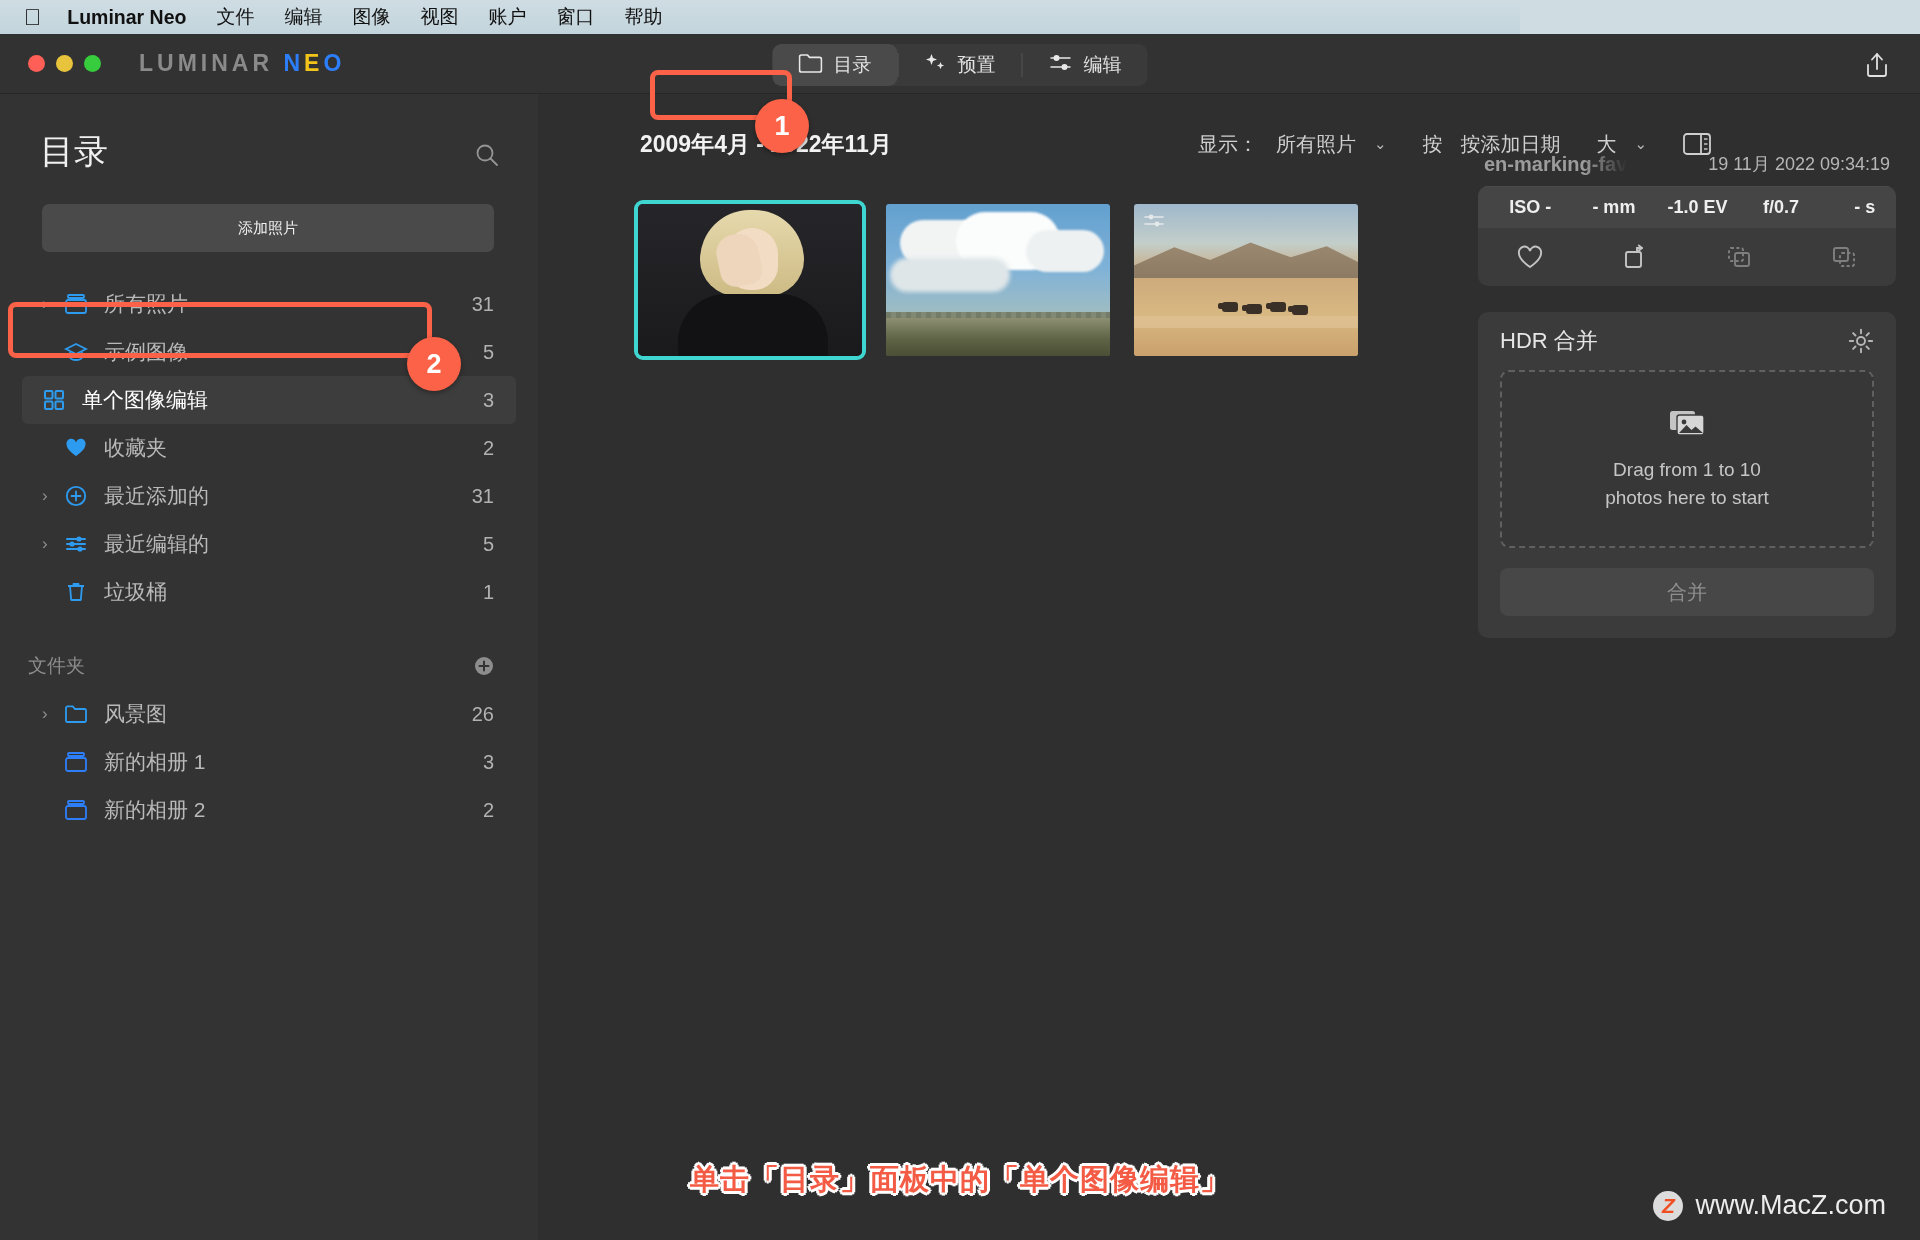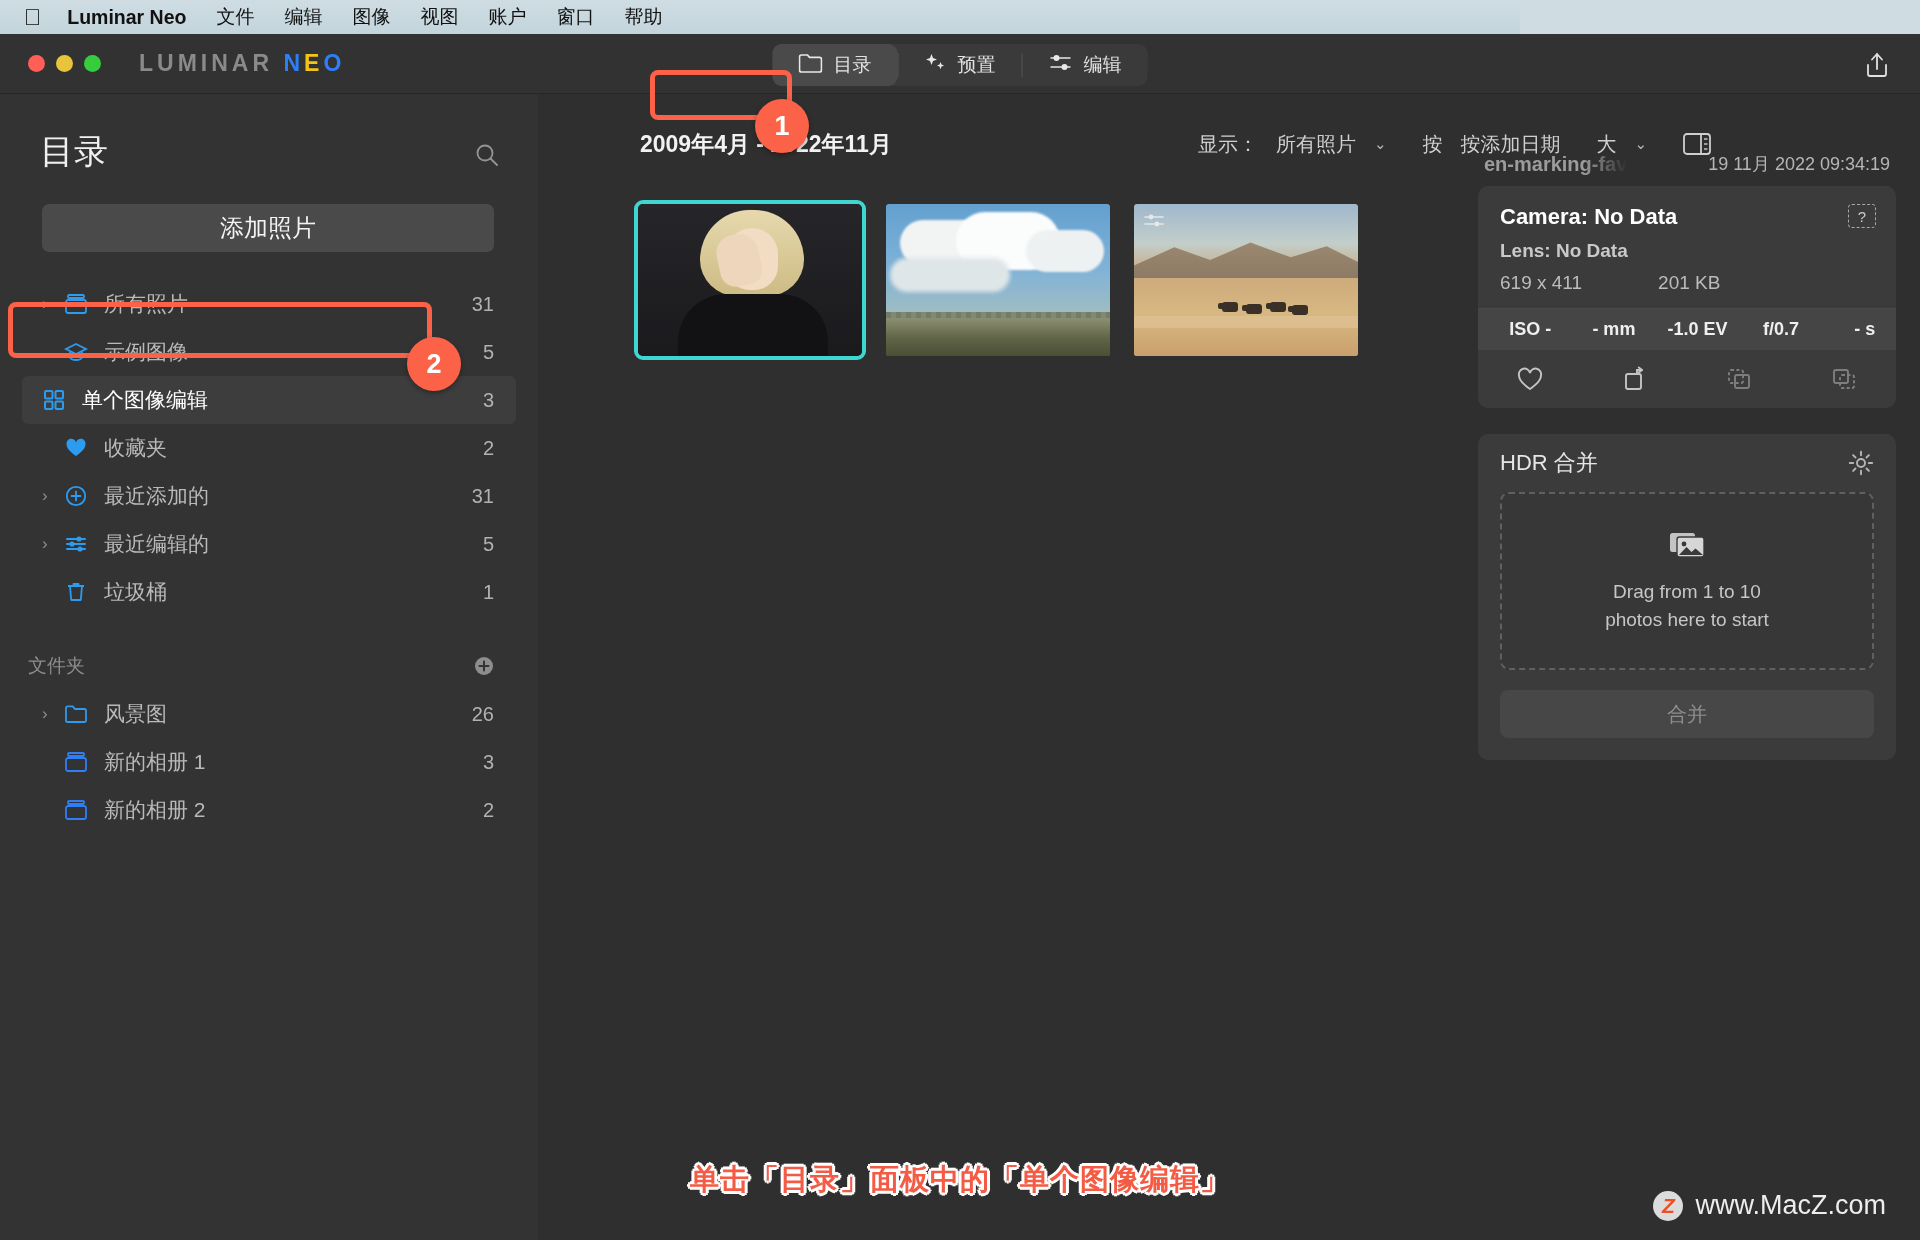--- a/index.html
+++ b/index.html
@@ -66,21 +66,21 @@
   #sidebar{
     position:absolute; left:0; top:60px; width:538px; height:1146px;
     background:#333333;
   }
   #sb-title{ position:absolute; left:40px; top:35px; font-size:34px; color:#f0f0f0; font-weight:500; }
   #sb-search{ position:absolute; right:38px; top:48px; width:26px; height:26px; opacity:.65; }
 
   #addphoto{
     position:absolute; left:42px; top:110px; width:452px; height:48px;
     background:#4a4a4a; border-radius:7px; color:#f2f2f2;
-    font-size:24px; display:flex; align-items:center; justify-content:center;
+    font-size:15px; display:flex; align-items:center; justify-content:center;
     cursor:default;
   }
 
   .nav{ position:absolute; left:0; top:186px; width:538px; }
   .navrow{
     position:relative; display:flex; align-items:center; height:48px;
     padding-left:42px; cursor:default;
   }
   .navrow .chev{
     width:22px; flex:0 0 22px; font-size:17px; color:#8e8e8e; text-align:left;
@@ -576,29 +576,20 @@
   </div>
 
   <div id="rpanel">
 
     <div id="rp-head">
       <span id="rp-fname">en-marking-fav</span>
       <span id="rp-date">19 11月 2022 09:34:19</span>
     </div>
 
     <div class="card" id="exifcard">
-      <div id="exif-top">
-        <div id="cam">Camera: No Data</div>
-        <div id="lens">Lens: No Data</div>
-        <div id="dims">
-          <span>619 x 411</span>
-          <span class="d2">201 KB</span>
-        </div>
-        <span id="helpbtn">?</span>
-      </div>
       <div id="exif-row">
         <span>ISO -</span>
         <span>- mm</span>
         <span>-1.0 EV</span>
         <span>f/0.7</span>
         <span>- s</span>
       </div>
       <div id="actions">
         <span class="act">
           <svg width="30" height="28" viewBox="0 0 30 28">

